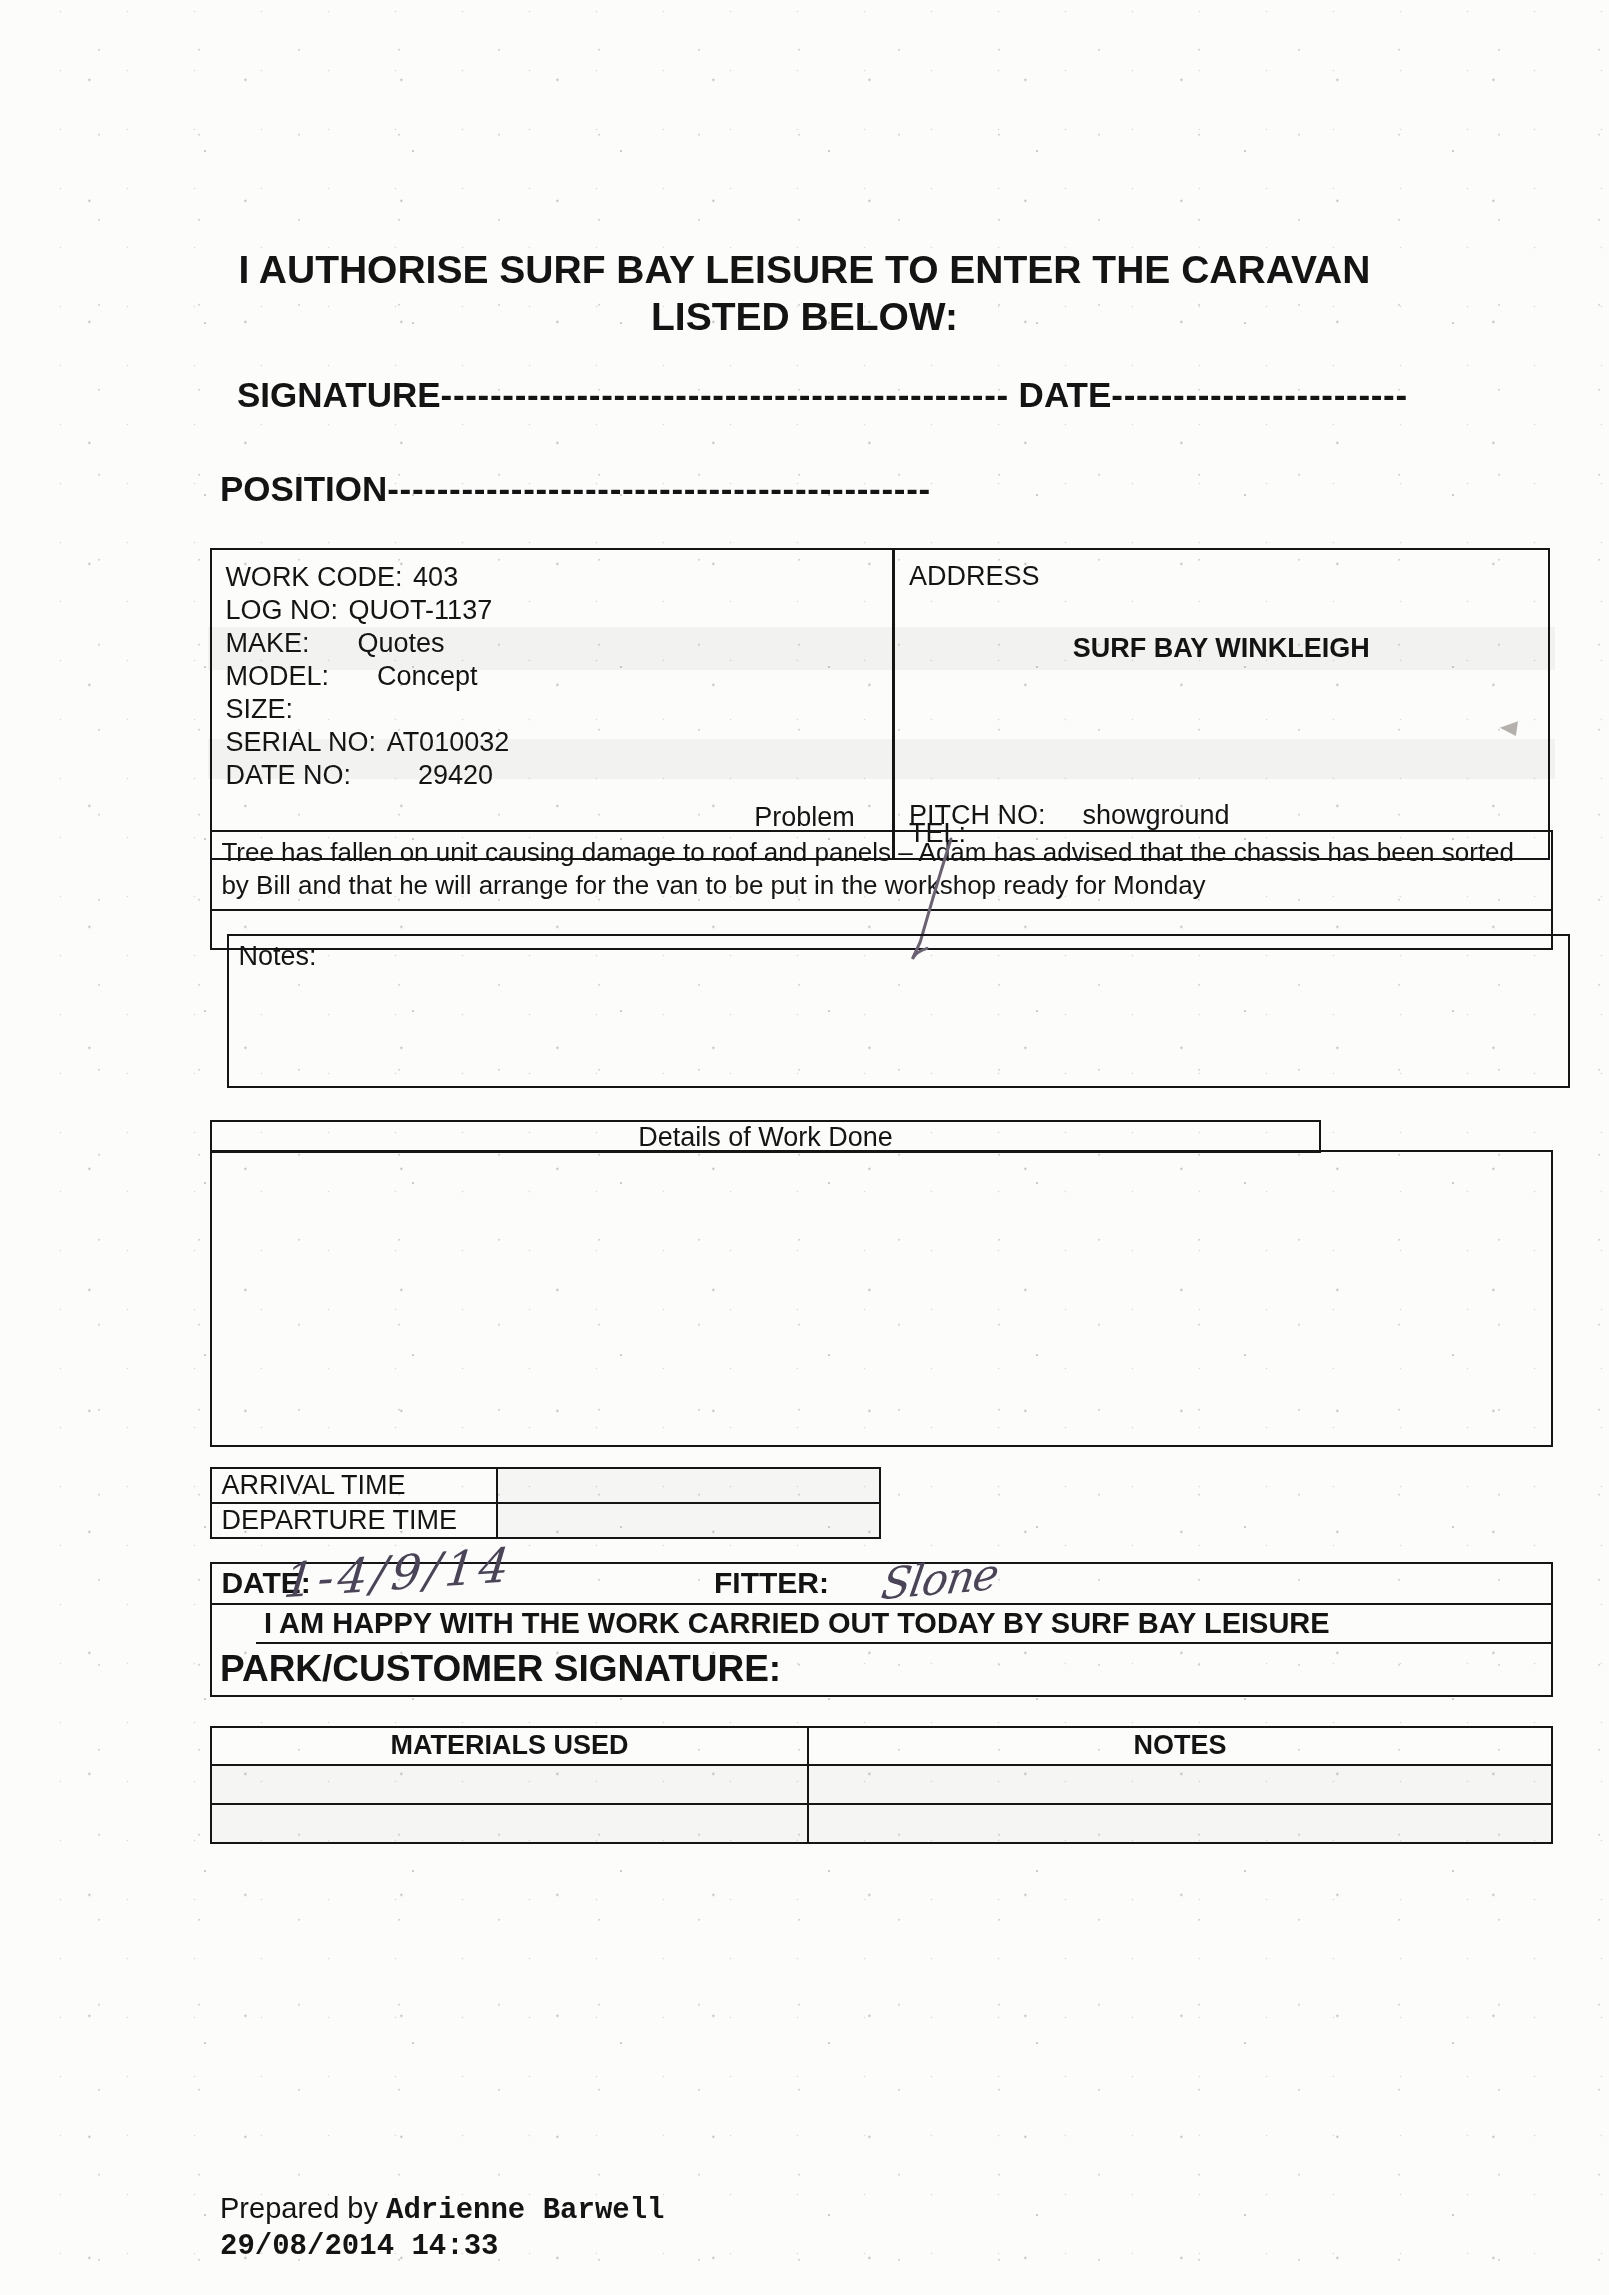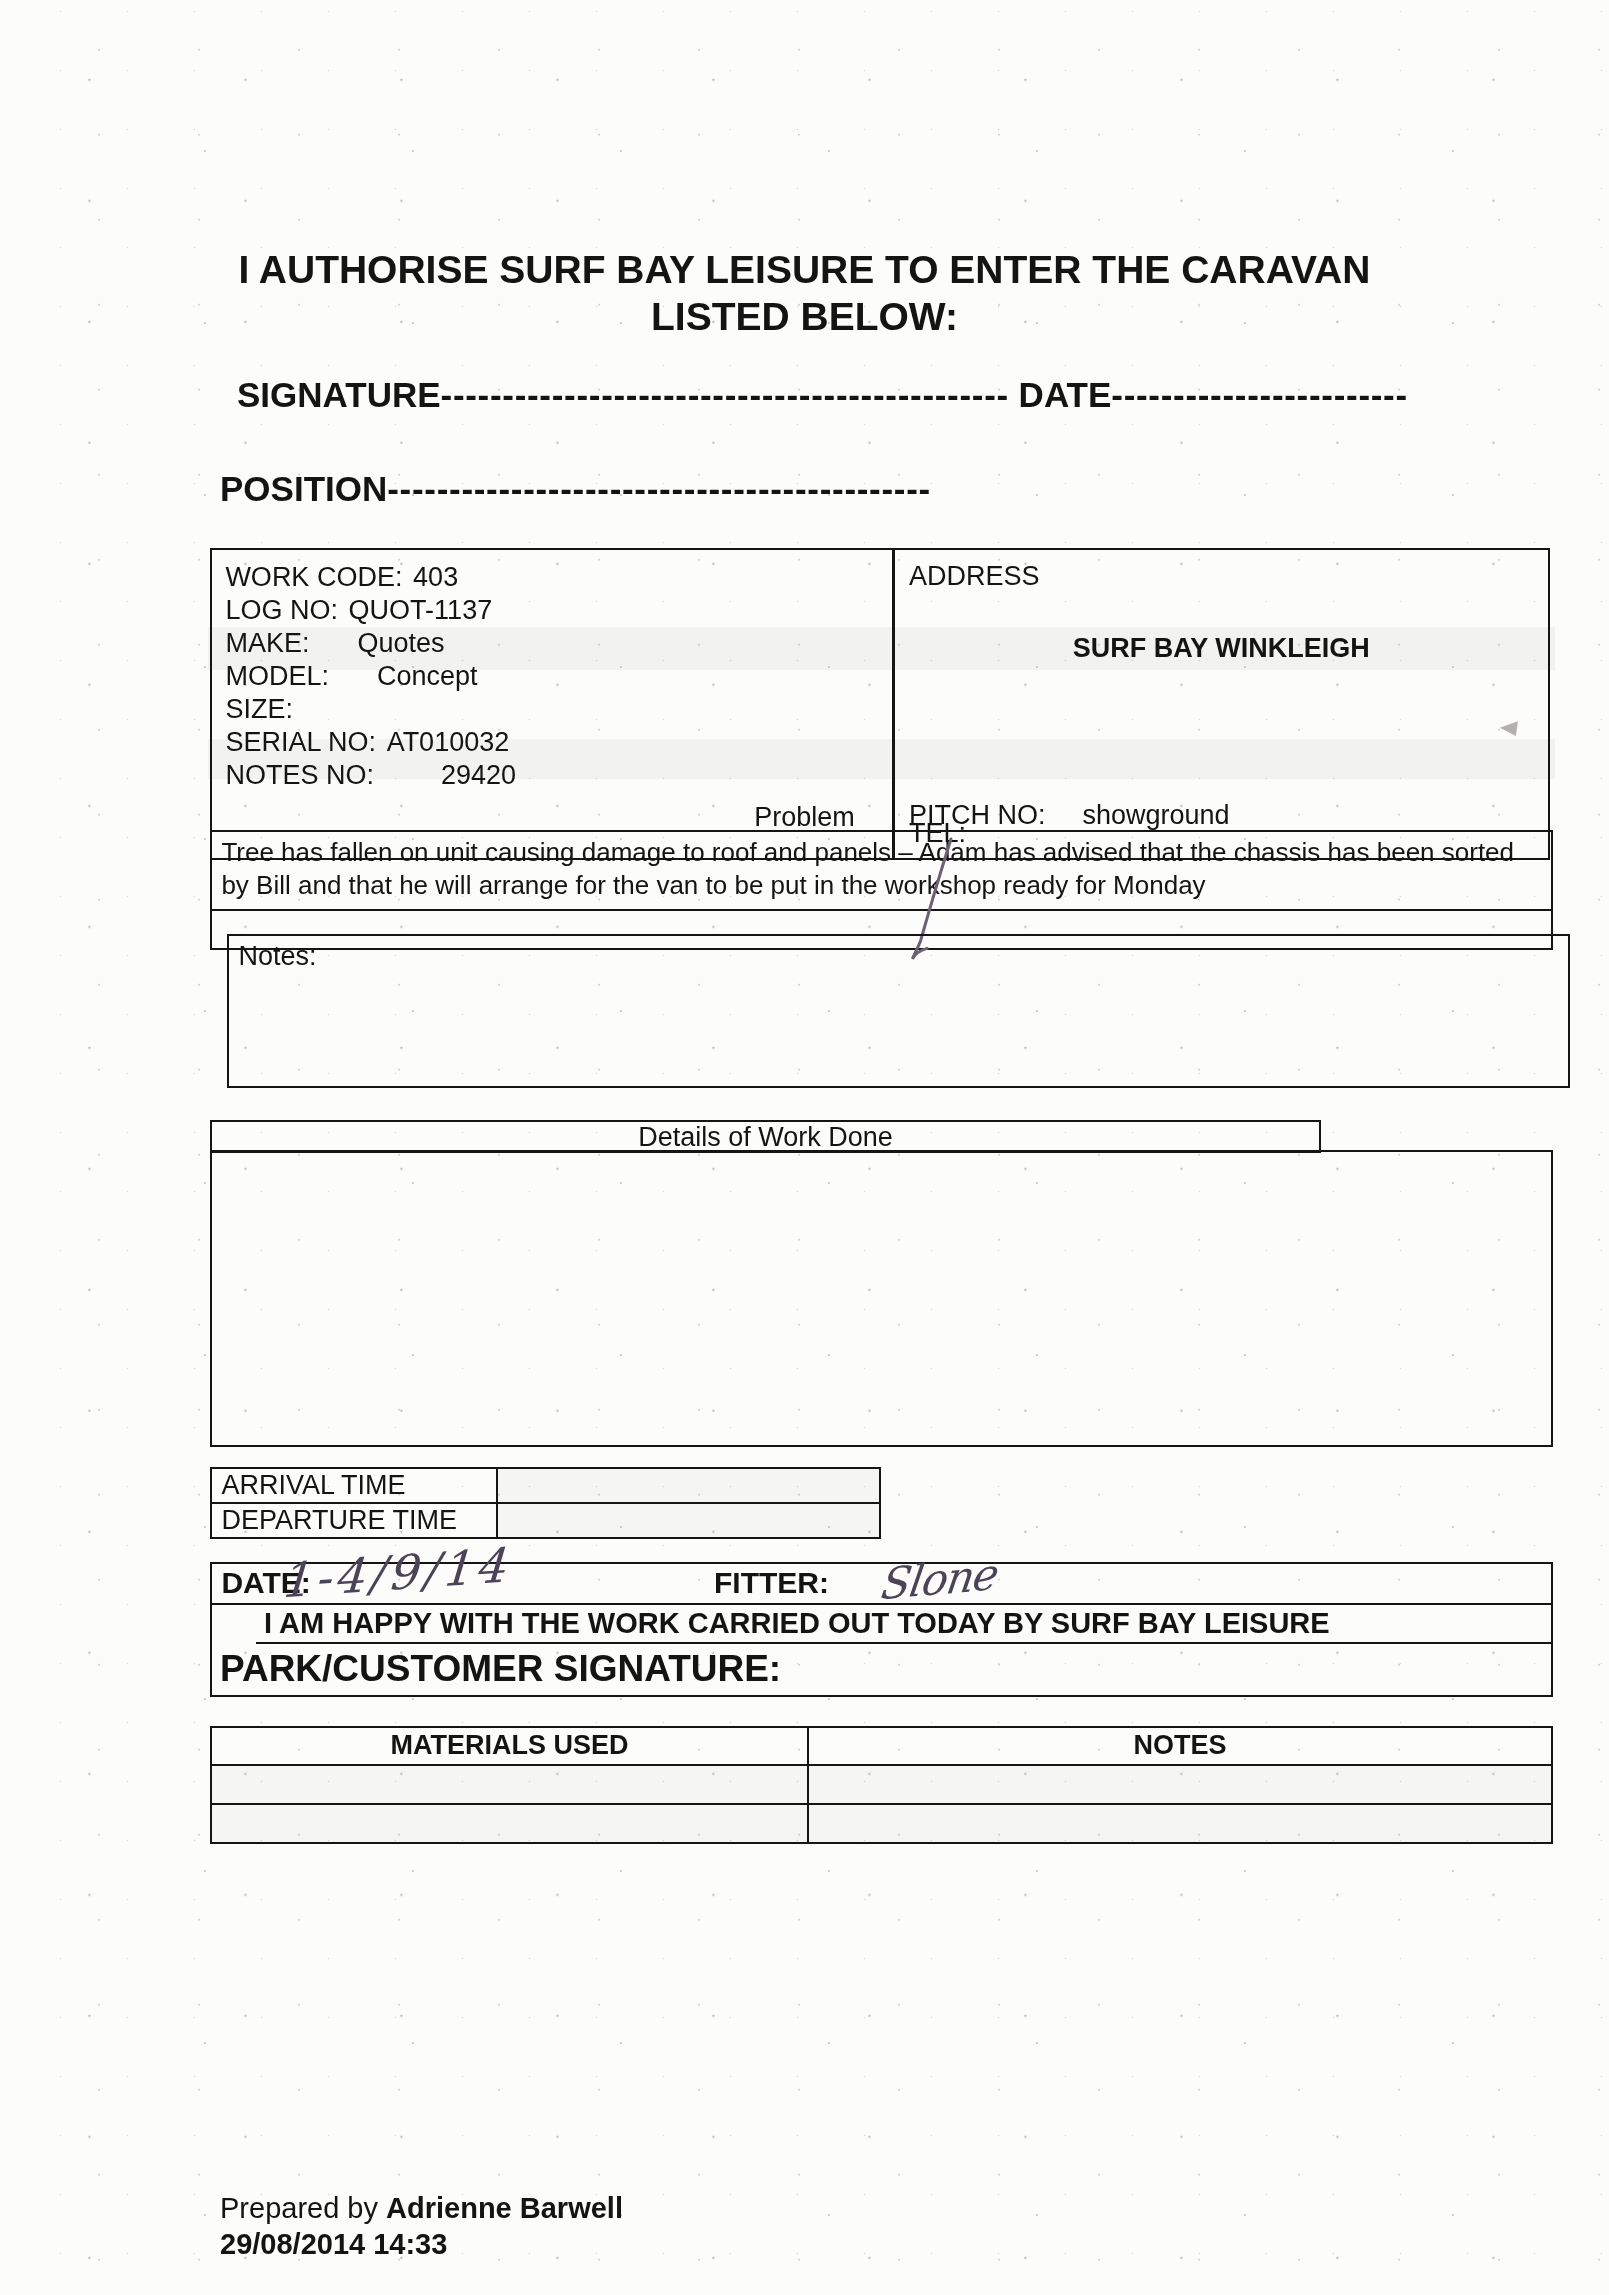--- a/index.html
+++ b/index.html
@@ -86,21 +86,21 @@
 
   .mattable{position:absolute;top:1726px;left:210px;width:1343px;border:2.7px solid #151515;box-sizing:border-box;}
   .matrow{display:flex;}
   .matrow + .matrow{border-top:2.7px solid #151515;}
   .matcell-l{width:597px;border-right:2.7px solid #151515;box-sizing:border-box;}
   .matcell-r{flex:1;}
   .mathead{height:36px;font-size:27px;font-weight:700;line-height:35px;text-align:center;}
   .matbody{height:37px;background:rgba(120,120,125,.05);}
 
   .footer{position:absolute;top:2190px;left:220px;font-size:29px;line-height:36px;}
-  .footer .bold{font-weight:700;}
+  .footer .bold{font-weight:700;font-family:Liberation Mono, monospace;}
 
   .tick-svg{position:absolute;top:835px;left:895px;}
   .smudge{position:absolute;top:720px;left:1500px;width:0;height:0;
     border-top:9.4px solid transparent;border-bottom:6.7px solid transparent;
     border-right:17.4px solid rgba(120,115,110,.55);transform:rotate(8deg);}
 </style>
 </head>
 <body>
 
 <div class="sheet">
@@ -119,21 +119,21 @@
   <div class="posline"><span>POSITION</span><span class="dashes">--------------------------------------------</span></div>
 
   <div class="infowrap">
     <div class="box unitbox">
       <div class="unit-row"><span class="lbl">WORK CODE:</span><span class="val">403</span></div>
       <div class="unit-row"><span class="lbl">LOG NO:</span><span class="val">QUOT-1137</span></div>
       <div class="unit-row"><span class="lbl">MAKE:</span><span class="val">Quotes</span></div>
       <div class="unit-row"><span class="lbl">MODEL:</span><span class="val">Concept</span></div>
       <div class="unit-row"><span class="lbl">SIZE:</span><span class="val"></span></div>
       <div class="unit-row"><span class="lbl">SERIAL NO:</span><span class="val">AT010032</span></div>
-      <div class="unit-row"><span class="lbl">NOTES NO:</span><span class="val">29420</span></div>
+      <div class="unit-row"><span class="lbl">DATE NO:</span><span class="val">29420</span></div>
     </div>
     <div class="box addrbox">
       <div>ADDRESS</div>
       <div class="addrname">SURF BAY WINKLEIGH</div>
       <div class="pitchrow"><span>PITCH NO:</span><span class="val">showground</span></div>
       <div class="telrow"><span>TEL:</span><span class="val"></span></div>
     </div>
   </div>
 
   <div class="problem-label">Problem</div>

